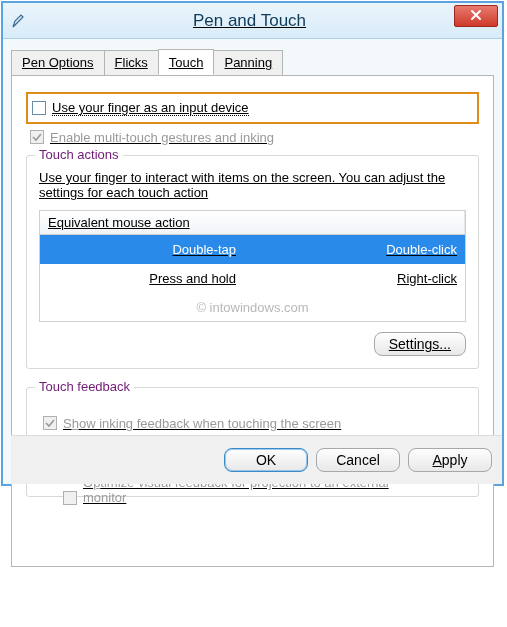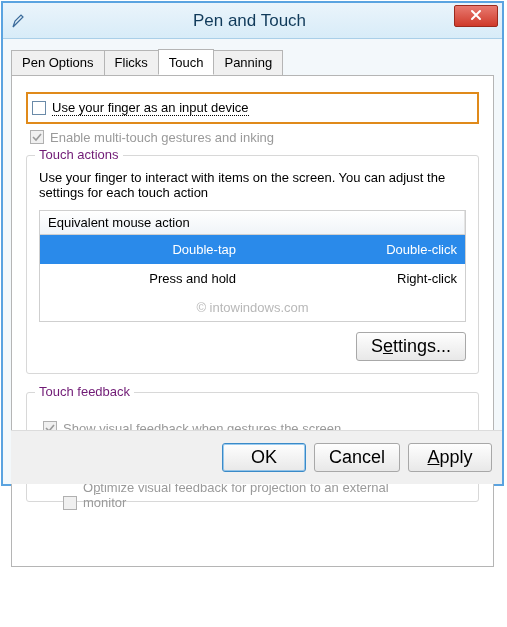--- a/index.html
+++ b/index.html
@@ -12,20 +12,21 @@
     height: 627px;
     overflow: hidden;
   }
   .window {
     width: 503px;
     height: 485px;
     border: 2px solid #5aa3e0;
     background: #f3f8fb;
     position: relative;
     margin: 1px;
+    text-decoration: underline;
   }
   
   .titlebar {
     height: 36px;
     background: linear-gradient(to bottom, #eaf4fb, #d8ecf8);
     border-bottom: 1px solid #aacfe8;
     display: flex;
     align-items: center;
     position: relative;
   }
@@ -181,22 +182,22 @@
   .settings-row {
     display: flex;
     justify-content: flex-end;
     margin-top: 10px;
   }
   .btn {
     min-width: 84px;
     padding: 3px 14px;
     border: 1px solid #a8a8a8;
     background: linear-gradient(to bottom, #fefefe, #e8e8e8);
-    border-radius: 3px;
-    font-size: 18px;
+    border-radius: 8px;
+    font-size: 14px;
     text-align: center;
   }
   .indent {
     margin-left: 24px;
     display: flex;
     align-items: flex-end;
     margin-top: 44px;
   }
   
   .button-bar {
@@ -285,21 +286,21 @@
 
       <div class="groupbox" style="height:110px">
         <div class="legend">Touch feedback</div>
 
         <div class="row" style="margin-top:14px">
           <span class="chk disabled">
             <svg viewBox="0 0 10 10">
                 <path d="M1 5 L4 8 L9 2" fill="none" stroke="#9a9a9a" stroke-width="1.6"></path>
               </svg>
           </span>
-          <span class="disabled-text"><span>S</span><span class="accesskey">h</span><span>ow visual feedback when gestures the screen</span></span>
+          <span class="disabled-text"><span>S</span><span class="accesskey">h</span><span>ow inking feedback when touching the screen</span></span>
         </div>
 
         <div class="indent">
           <span class="chk disabled" style="margin-top:2px"></span>
           <span class="disabled-text" style="max-width:340px"><span>O</span><span class="accesskey">p</span><span>timize visual feedback for projection to an external monitor</span></span>
         </div>
       </div>
 
     </div>
   </div>

